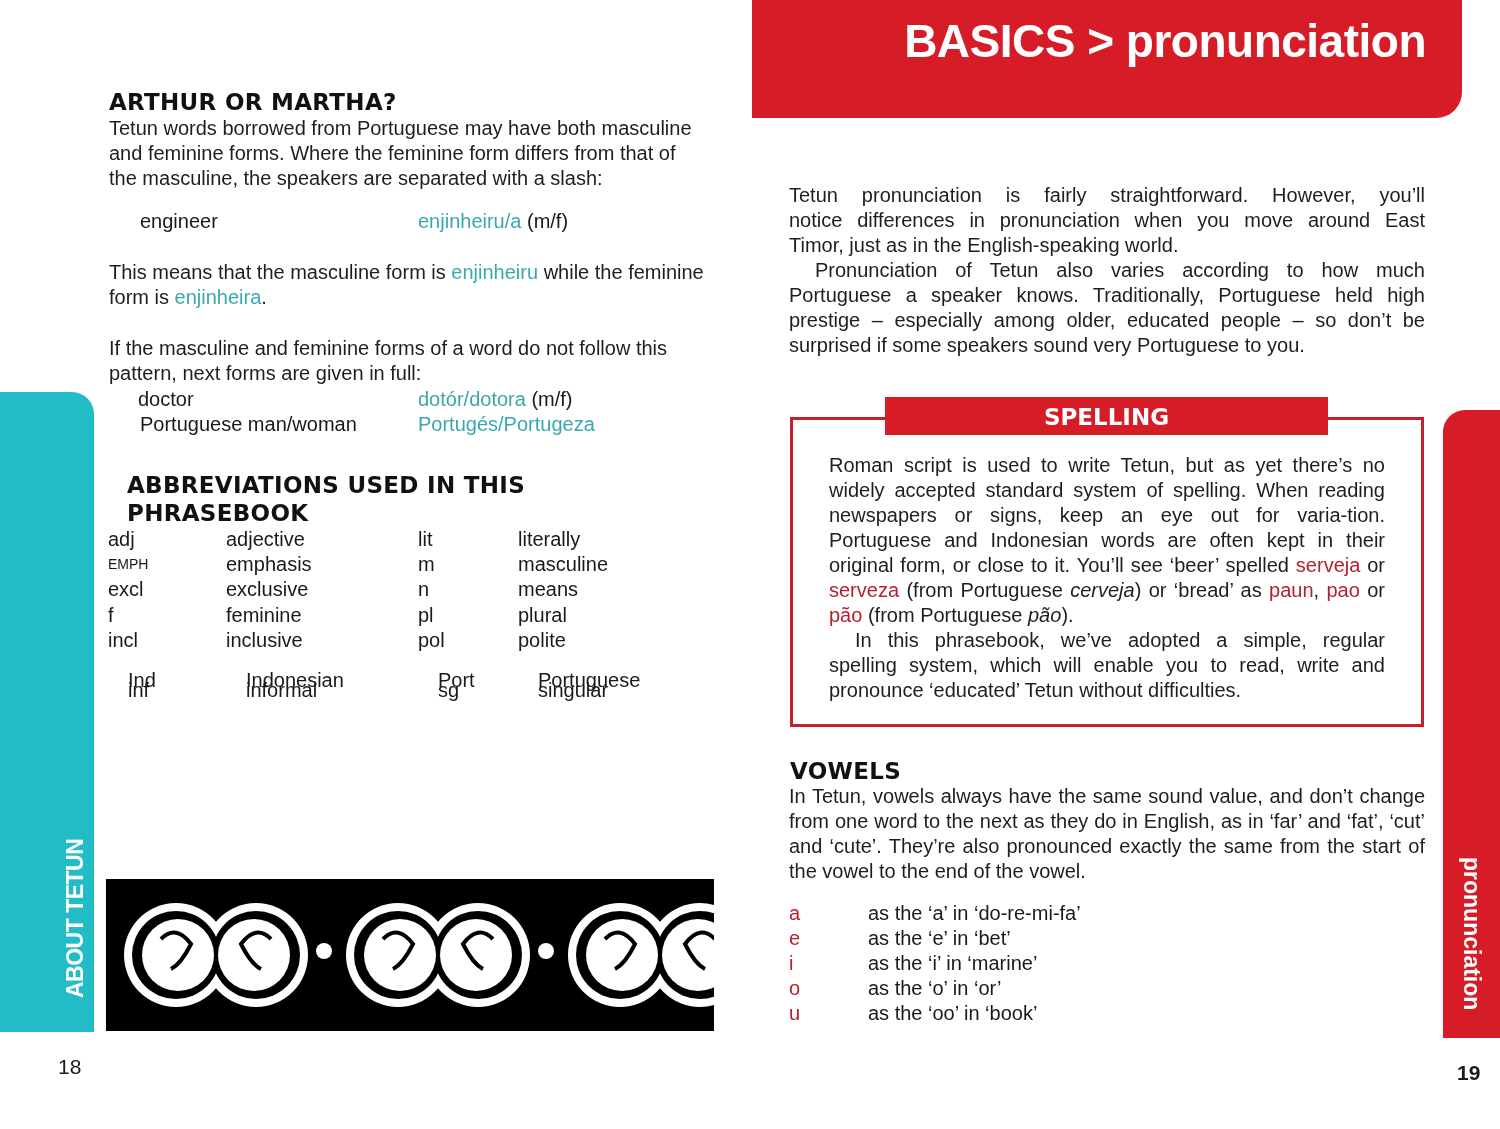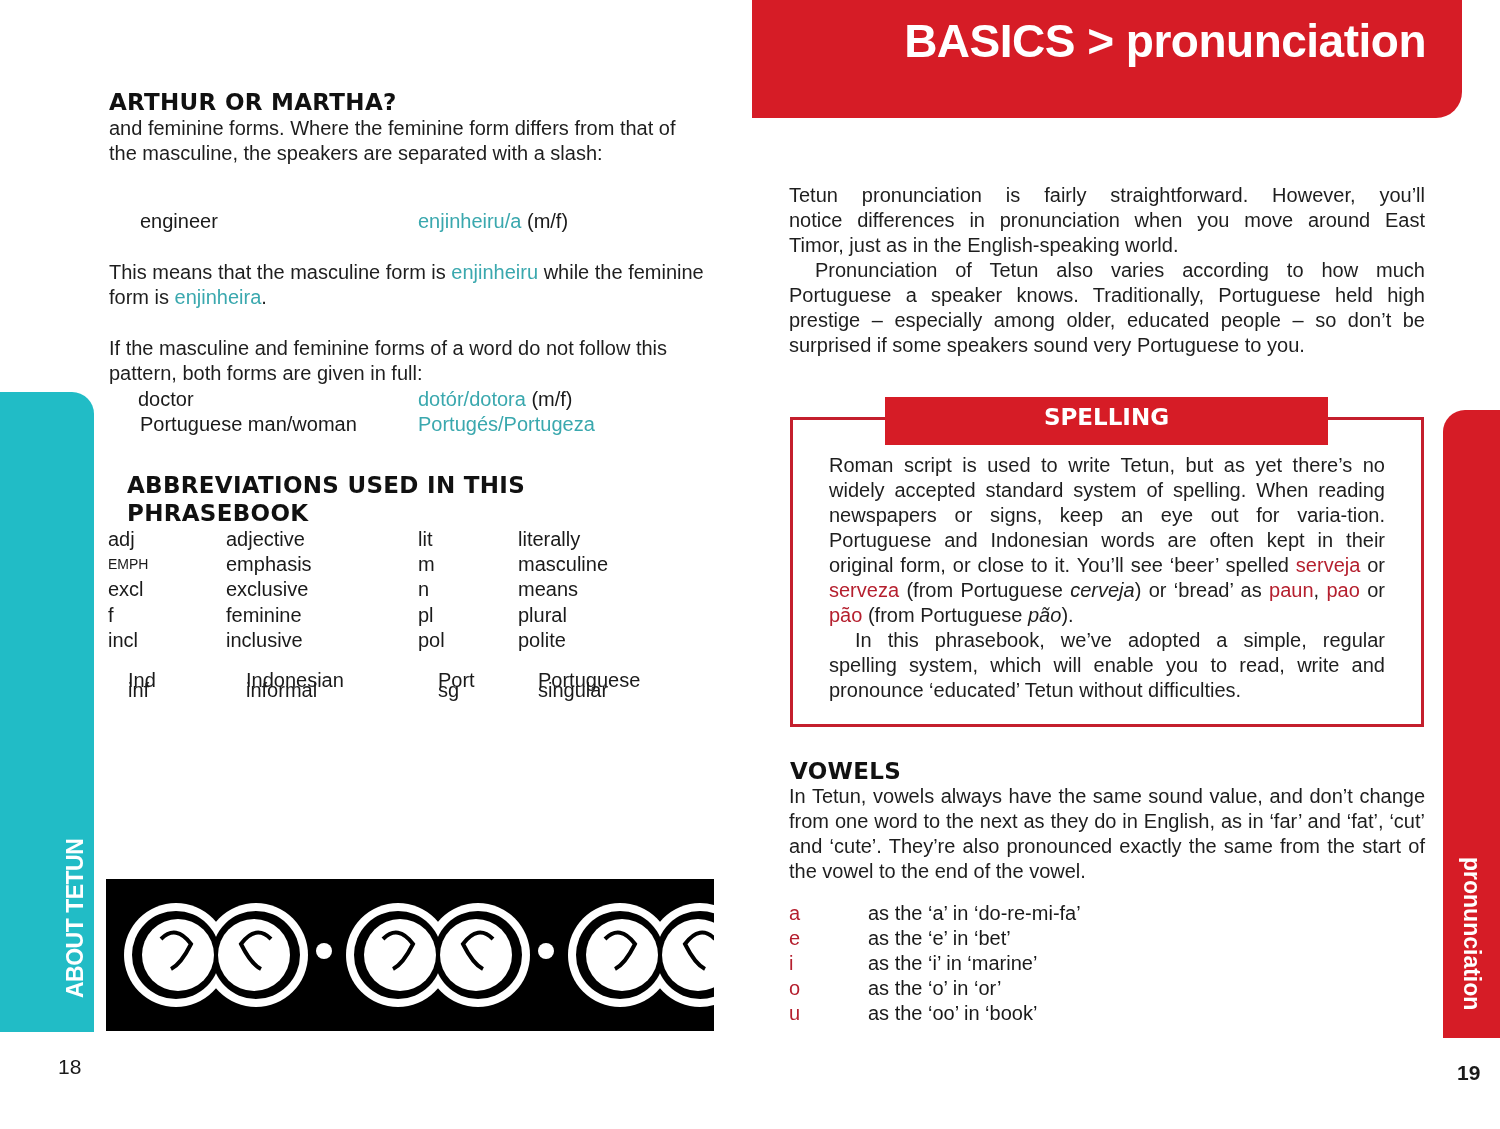--- a/index.html
+++ b/index.html
@@ -54,49 +54,50 @@
     left: 1463px; top: 857px; transform-origin: 0 0; transform: rotate(90deg) translateY(-100%);
     color: #fff; font-size: 23px; font-weight: bold; white-space: nowrap;
   }
   #right-tab-label { left: 1485px; transform: rotate(90deg); }
 
   #spelling-box {
     left: 790px; top: 417px; width: 634px; height: 310px;
     border: 3px solid #c41f2d; box-sizing: border-box;
   }
   #spelling-title-bar {
-    left: 885px; top: 397px; width: 443px; height: 48px; background: #d61c26;
+    left: 885px; top: 397px; width: 443px; height: 38px; background: #d61c26;
     color: #fff; text-align: center; font-family: "DejaVu Sans", sans-serif; font-weight: bold; font-size: 23px; line-height: 40px;
   }
   .para { position: absolute; text-align: justify; }
   .indent { text-indent: 26px; }
   .vowel-row { position: absolute; left: 789px; font-size: 20px; line-height: 25px; }
   .vowel-row .v { position: absolute; left: 0; color: #b51f2e; }
   .vowel-row .d { position: absolute; left: 79px; white-space: nowrap; }
 </style>
 </head>
 <body>
 
 <div class="abs heading" style="left:109px; top:88px;">ARTHUR OR MARTHA?</div>
 <div class="abs body-text" style="left:109px; top:116px; width:610px;">
+  <div>Tetun words borrowed from Portuguese may have both masculine</div>
   <div>and feminine forms. Where the feminine form differs from that of</div>
   <div>the masculine, the speakers are separated with a slash:</div>
 </div>
 
 <div class="row2" style="left:140px; top:209px;">engineer</div>
 <div class="row2" style="left:418px; top:209px;"><span class="teal">enjinheiru/a</span> <span>(m/f)</span></div>
 
 <div class="abs body-text" style="left:109px; top:260px; width:610px;">
   <div><span>This means that the masculine form is </span><span class="teal">enjinheiru</span><span> while the feminine</span></div>
   <div><span>form is </span><span class="teal">enjinheira</span><span>.</span></div>
 </div>
 
 <div class="abs body-text" style="left:109px; top:336px; width:610px;">
   <div>If the masculine and feminine forms of a word do not follow this</div>
-  <div>pattern, both forms are given in full:</div>
+  <div>pattern, next forms are given in full:</div>
 </div>
 <div class="row2" style="left:138px; top:387px;">doctor</div>
 <div class="row2" style="left:418px; top:387px;"><span class="teal">dotór/dotora</span> <span>(m/f)</span></div>
 <div class="row2" style="left:140px; top:412px;">Portuguese man/woman</div>
 <div class="row2" style="left:418px; top:412px;"><span class="teal">Portugés/Portugeza</span></div>
 
 <div class="abs heading" style="left:127px; top:471px;">
   <div>ABBREVIATIONS USED IN THIS</div>
   <div>PHRASEBOOK</div>
 </div>

